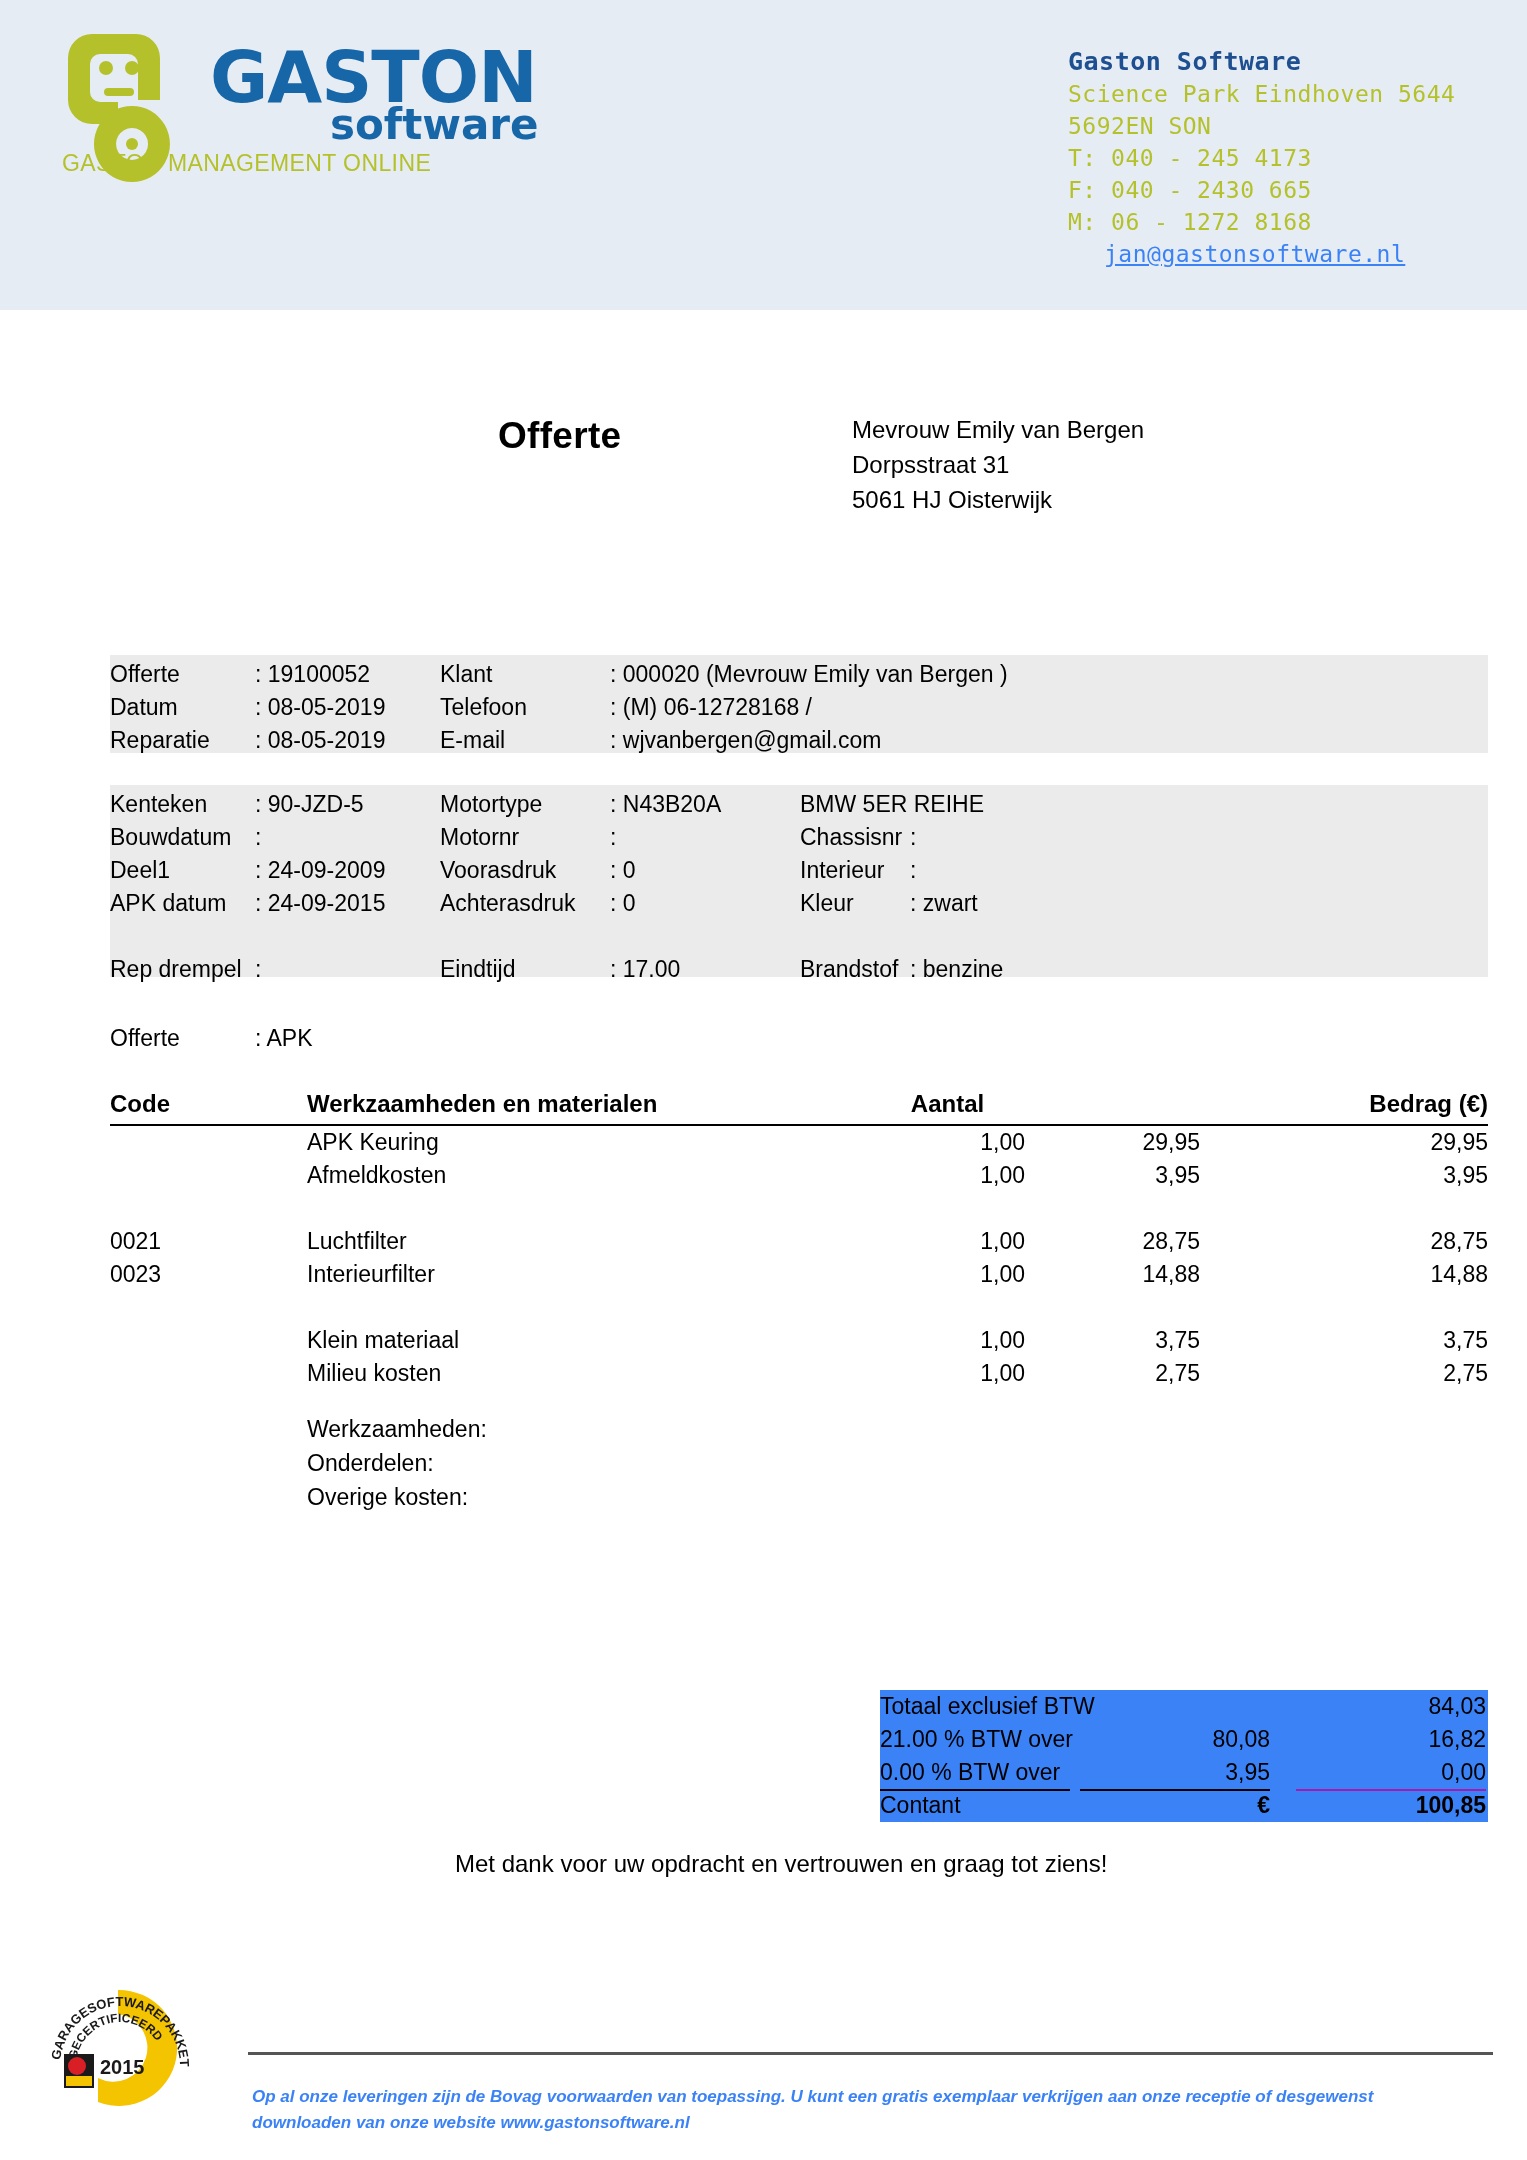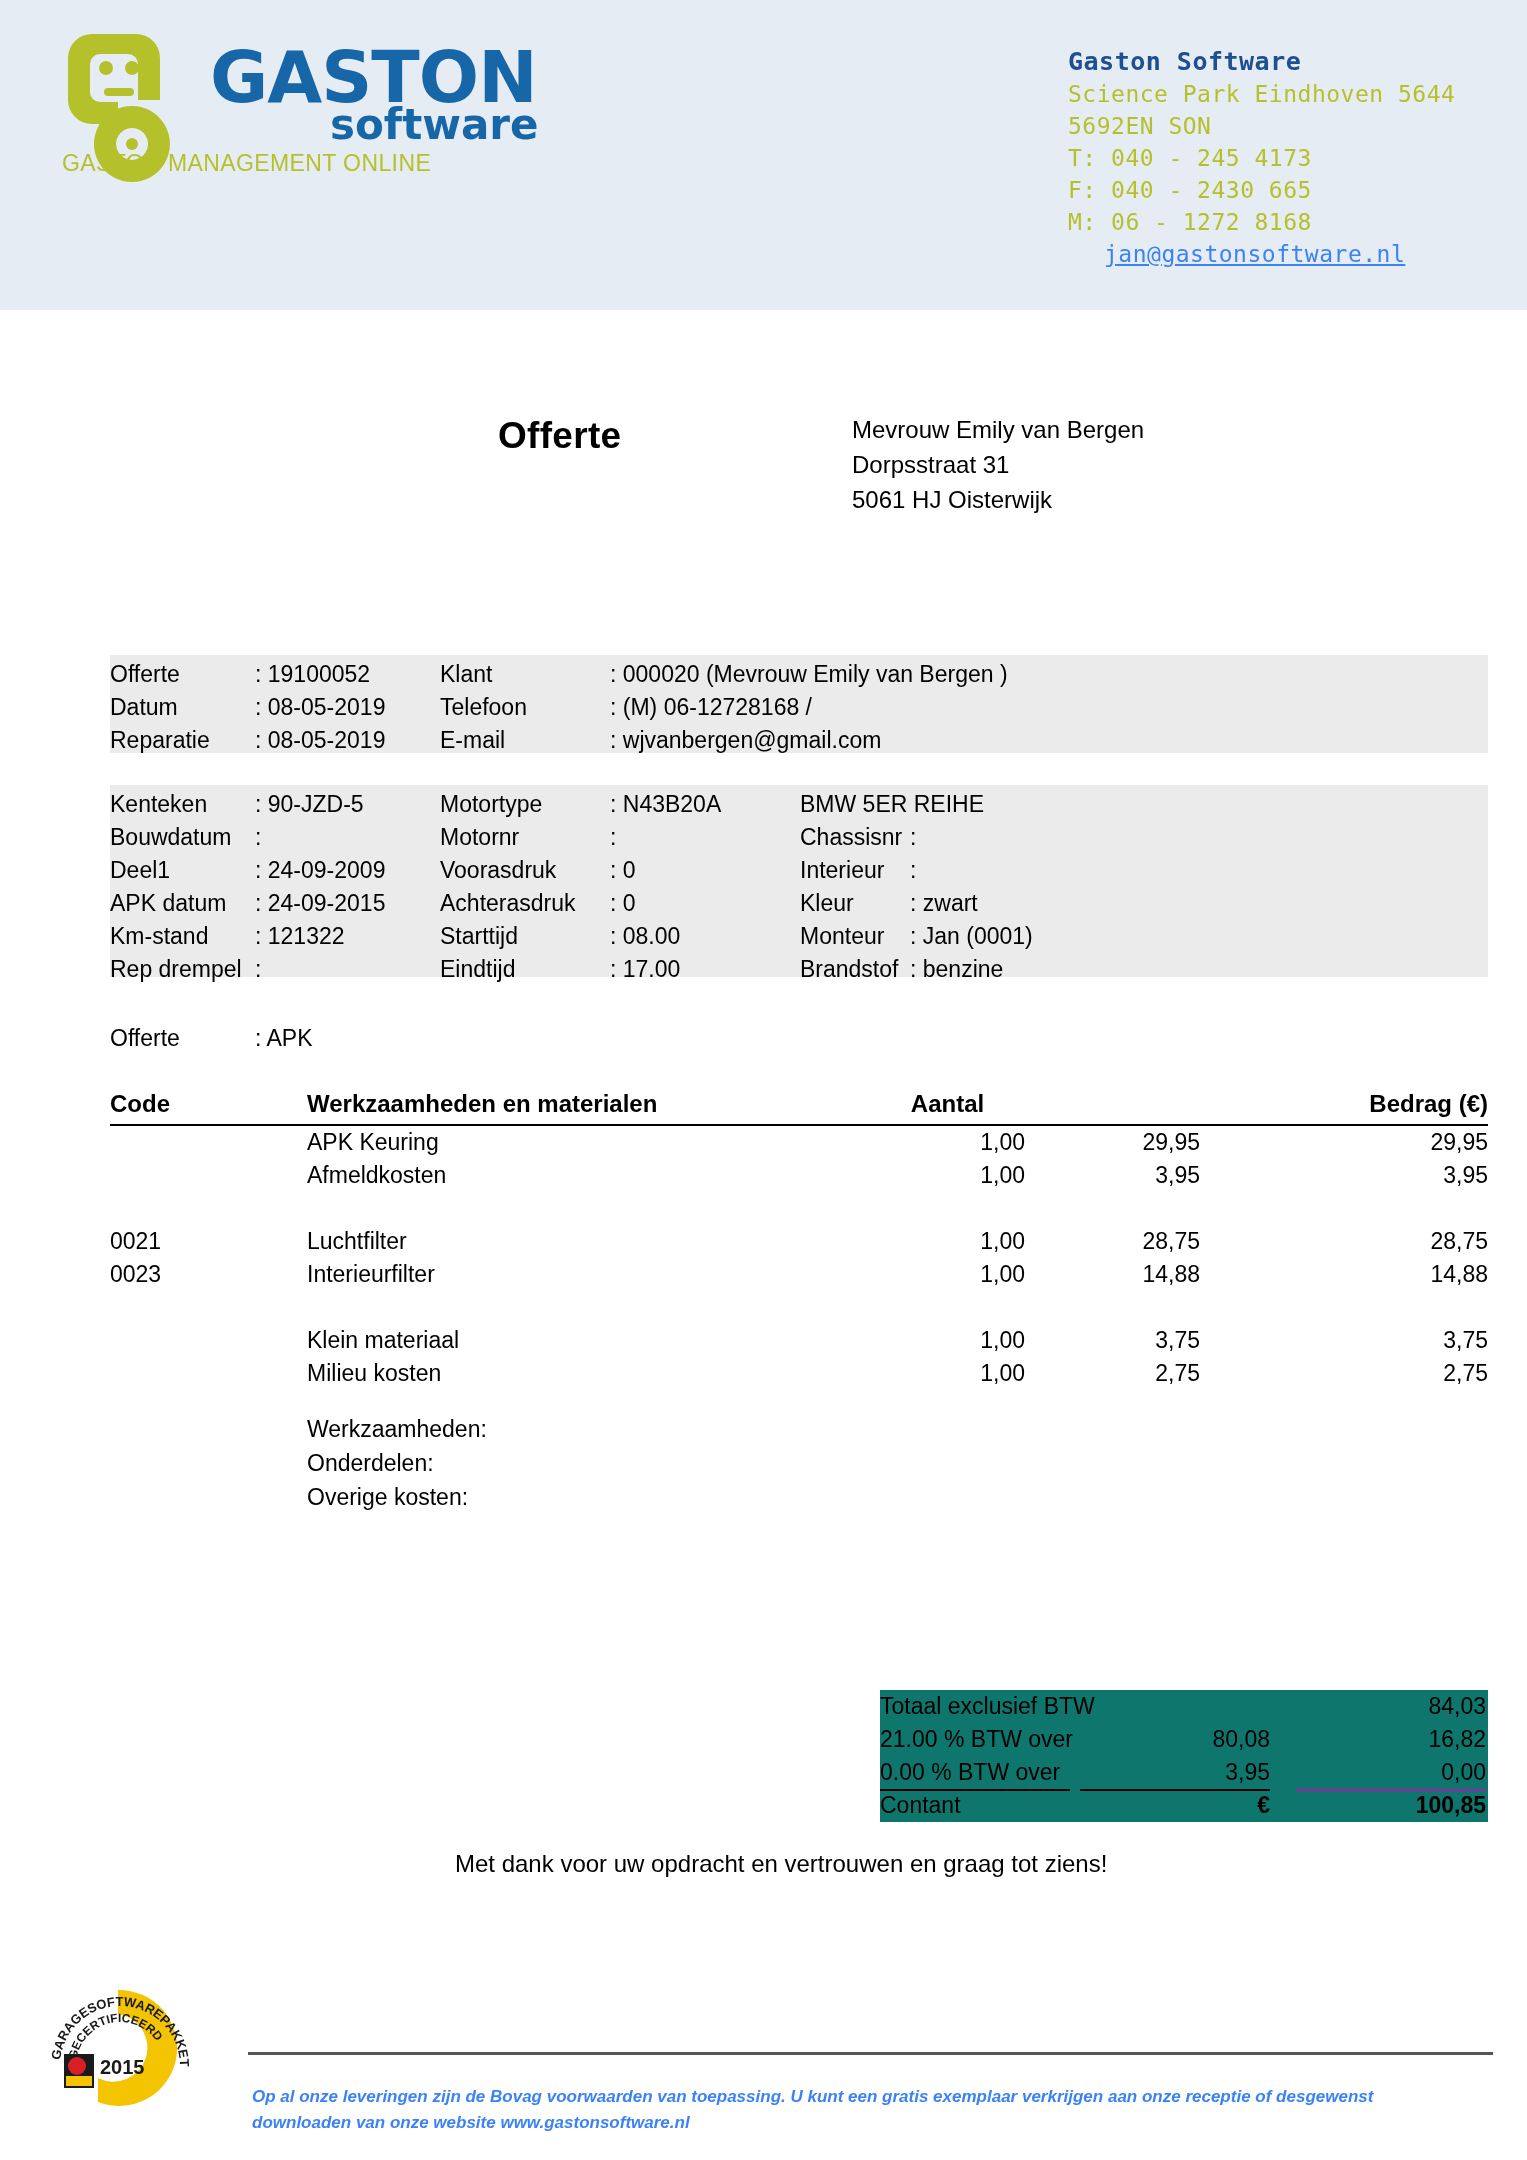--- a/index.html
+++ b/index.html
@@ -181,21 +181,21 @@
     left: 307px; top: 1412px;
     font-size: 23px;
     line-height: 34px;
   }
 
   
   .totals {
     position: absolute;
     left: 880px; top: 1690px;
     width: 608px;
-    background: #0f766e;
+    background: #3b82f6;
     font-size: 23px;
   }
   .trow {
     position: relative;
     height: 33px;
     line-height: 33px;
   }
   .trow .t-lab  { position: absolute; left: 0; }
   .trow .t-base { position: absolute; left: 200px; width: 190px; text-align: right; }
   .trow .t-amt  { position: absolute; right: 2px; width: 190px; text-align: right; }
@@ -325,28 +325,20 @@
         <span class="cell c-lab3">Interieur</span>
         <span class="cell c-val3">:</span>
       </div>
       <div class="prow" style="top: 102px;">
         <span class="cell c-lab1">APK datum</span>
         <span class="cell c-val1">: 24-09-2015</span>
         <span class="cell c-lab2">Achterasdruk</span>
         <span class="cell c-val2">: 0</span>
         <span class="cell c-lab3">Kleur</span>
         <span class="cell c-val3">: zwart</span>
-      </div>
-      <div class="prow" style="top: 135px;">
-        <span class="cell c-lab1">Km-stand</span>
-        <span class="cell c-val1">: 121322</span>
-        <span class="cell c-lab2">Starttijd</span>
-        <span class="cell c-val2">: 08.00</span>
-        <span class="cell c-lab3">Monteur</span>
-        <span class="cell c-val3">: Jan (0001)</span>
       </div>
       <div class="prow" style="top: 168px;">
         <span class="cell c-lab1">Rep drempel</span>
         <span class="cell c-val1">:</span>
         <span class="cell c-lab2">Eindtijd</span>
         <span class="cell c-val2">: 17.00</span>
         <span class="cell c-lab3">Brandstof</span>
         <span class="cell c-val3">: benzine</span>
       </div>
     </div>

